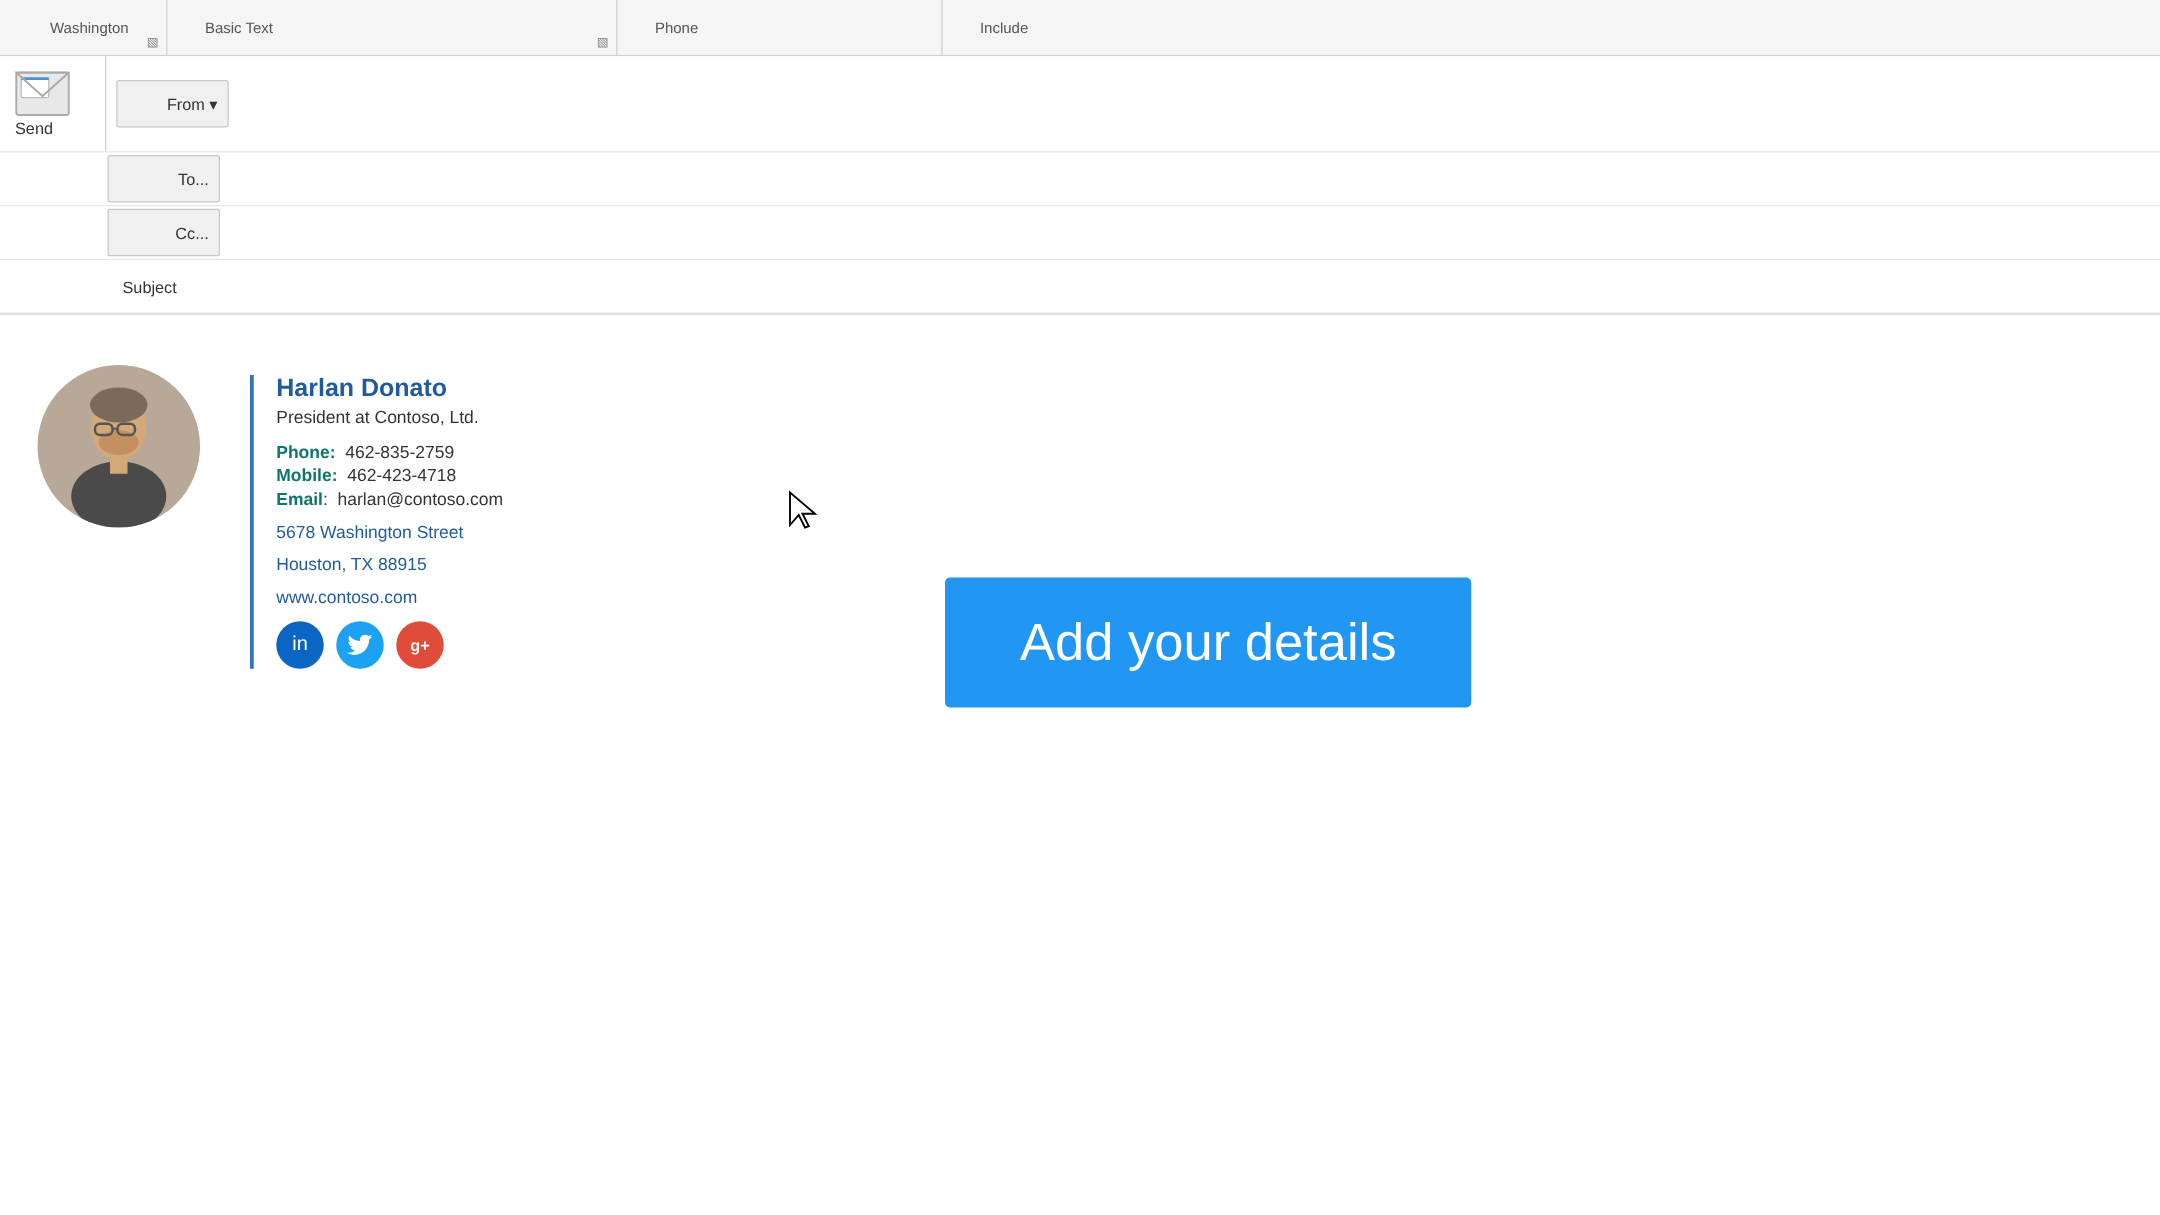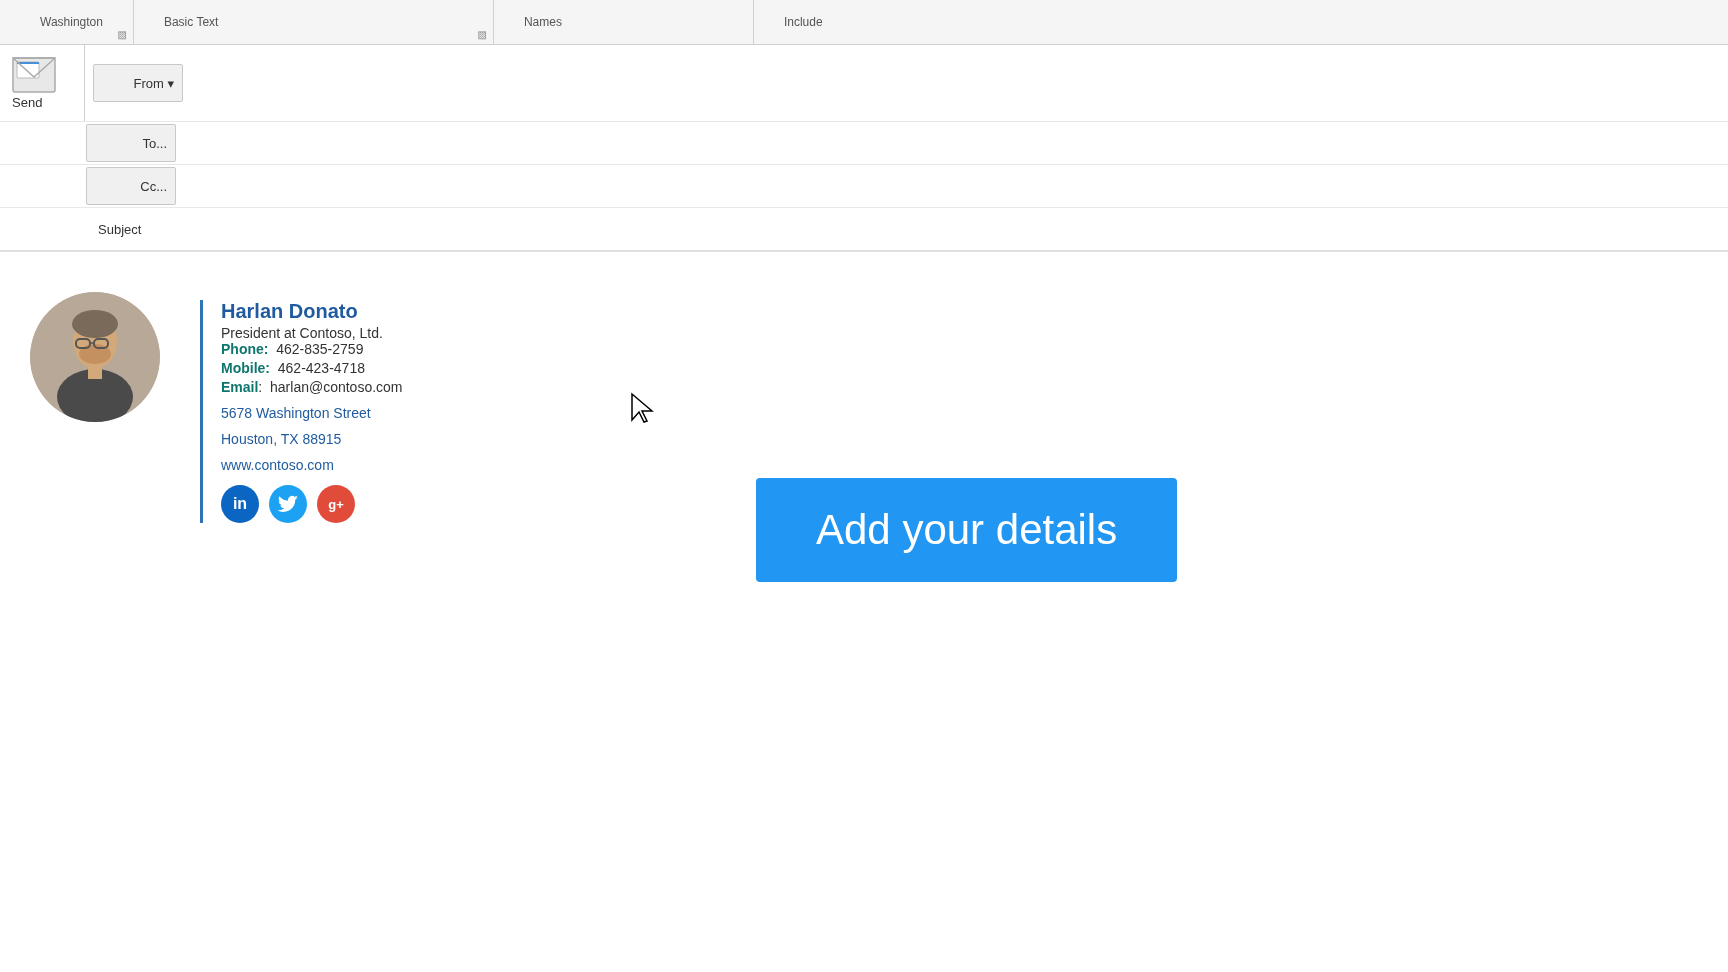--- a/index.html
+++ b/index.html
@@ -164,20 +164,21 @@
     }
     .sig-name {
       font-size: 20px;
       font-weight: bold;
       color: #1f5b9e;
       margin-bottom: 2px;
     }
     .sig-title {
       font-size: 14px;
       color: #333;
+      margin-bottom: 12px;
     }
     .sig-detail {
       font-size: 14px;
       color: #333;
       margin-bottom: 3px;
     }
     .sig-detail span.label {
       color: #0f766e;
       font-weight: 700;
     }
@@ -200,37 +201,37 @@
     }
     .social-btn {
       width: 38px;
       height: 38px;
       border-radius: 50%;
       display: flex;
       align-items: center;
       justify-content: center;
       color: #fff;
       font-size: 16px;
-      font-weight: bold;
+      font-weight: normal;
       cursor: pointer;
     }
     .social-linkedin { background: #0a66c2; }
     .social-twitter { background: #1da1f2; }
     .social-google { background: #e04b3a; }
 
     
     .add-details-btn {
       display: inline-block;
       background: #2196F3;
       color: #fff;
       font-size: 42px;
       font-weight: 400;
       padding: 28px 60px;
       border-radius: 4px;
-      margin-top: 16px;
+      margin-top: 0;
       cursor: pointer;
       border: none;
       letter-spacing: 0;
     }
 
     .body-layout {
       position: relative;
     }
     .cursor-wrapper {
       position: absolute;
@@ -245,21 +246,21 @@
 <div class="toolbar">
   <div class="toolbar-group">
     <span class="toolbar-group-label">Washington</span>
     <span class="toolbar-expander">▧</span>
   </div>
   <div class="toolbar-group" style="min-width:360px;">
     <span class="toolbar-group-label">Basic Text</span>
     <span class="toolbar-expander">▧</span>
   </div>
   <div class="toolbar-group" style="min-width:260px;">
-    <span class="toolbar-group-label">Names</span>
+    <span class="toolbar-group-label">Phone</span>
   </div>
   <div class="toolbar-group" style="min-width:260px;">
     <span class="toolbar-group-label">Include</span>
   </div>
 </div>
 
 <div class="email-header">
 
   <div class="email-row">
     <div class="send-btn-area" style="row-span:3;">

